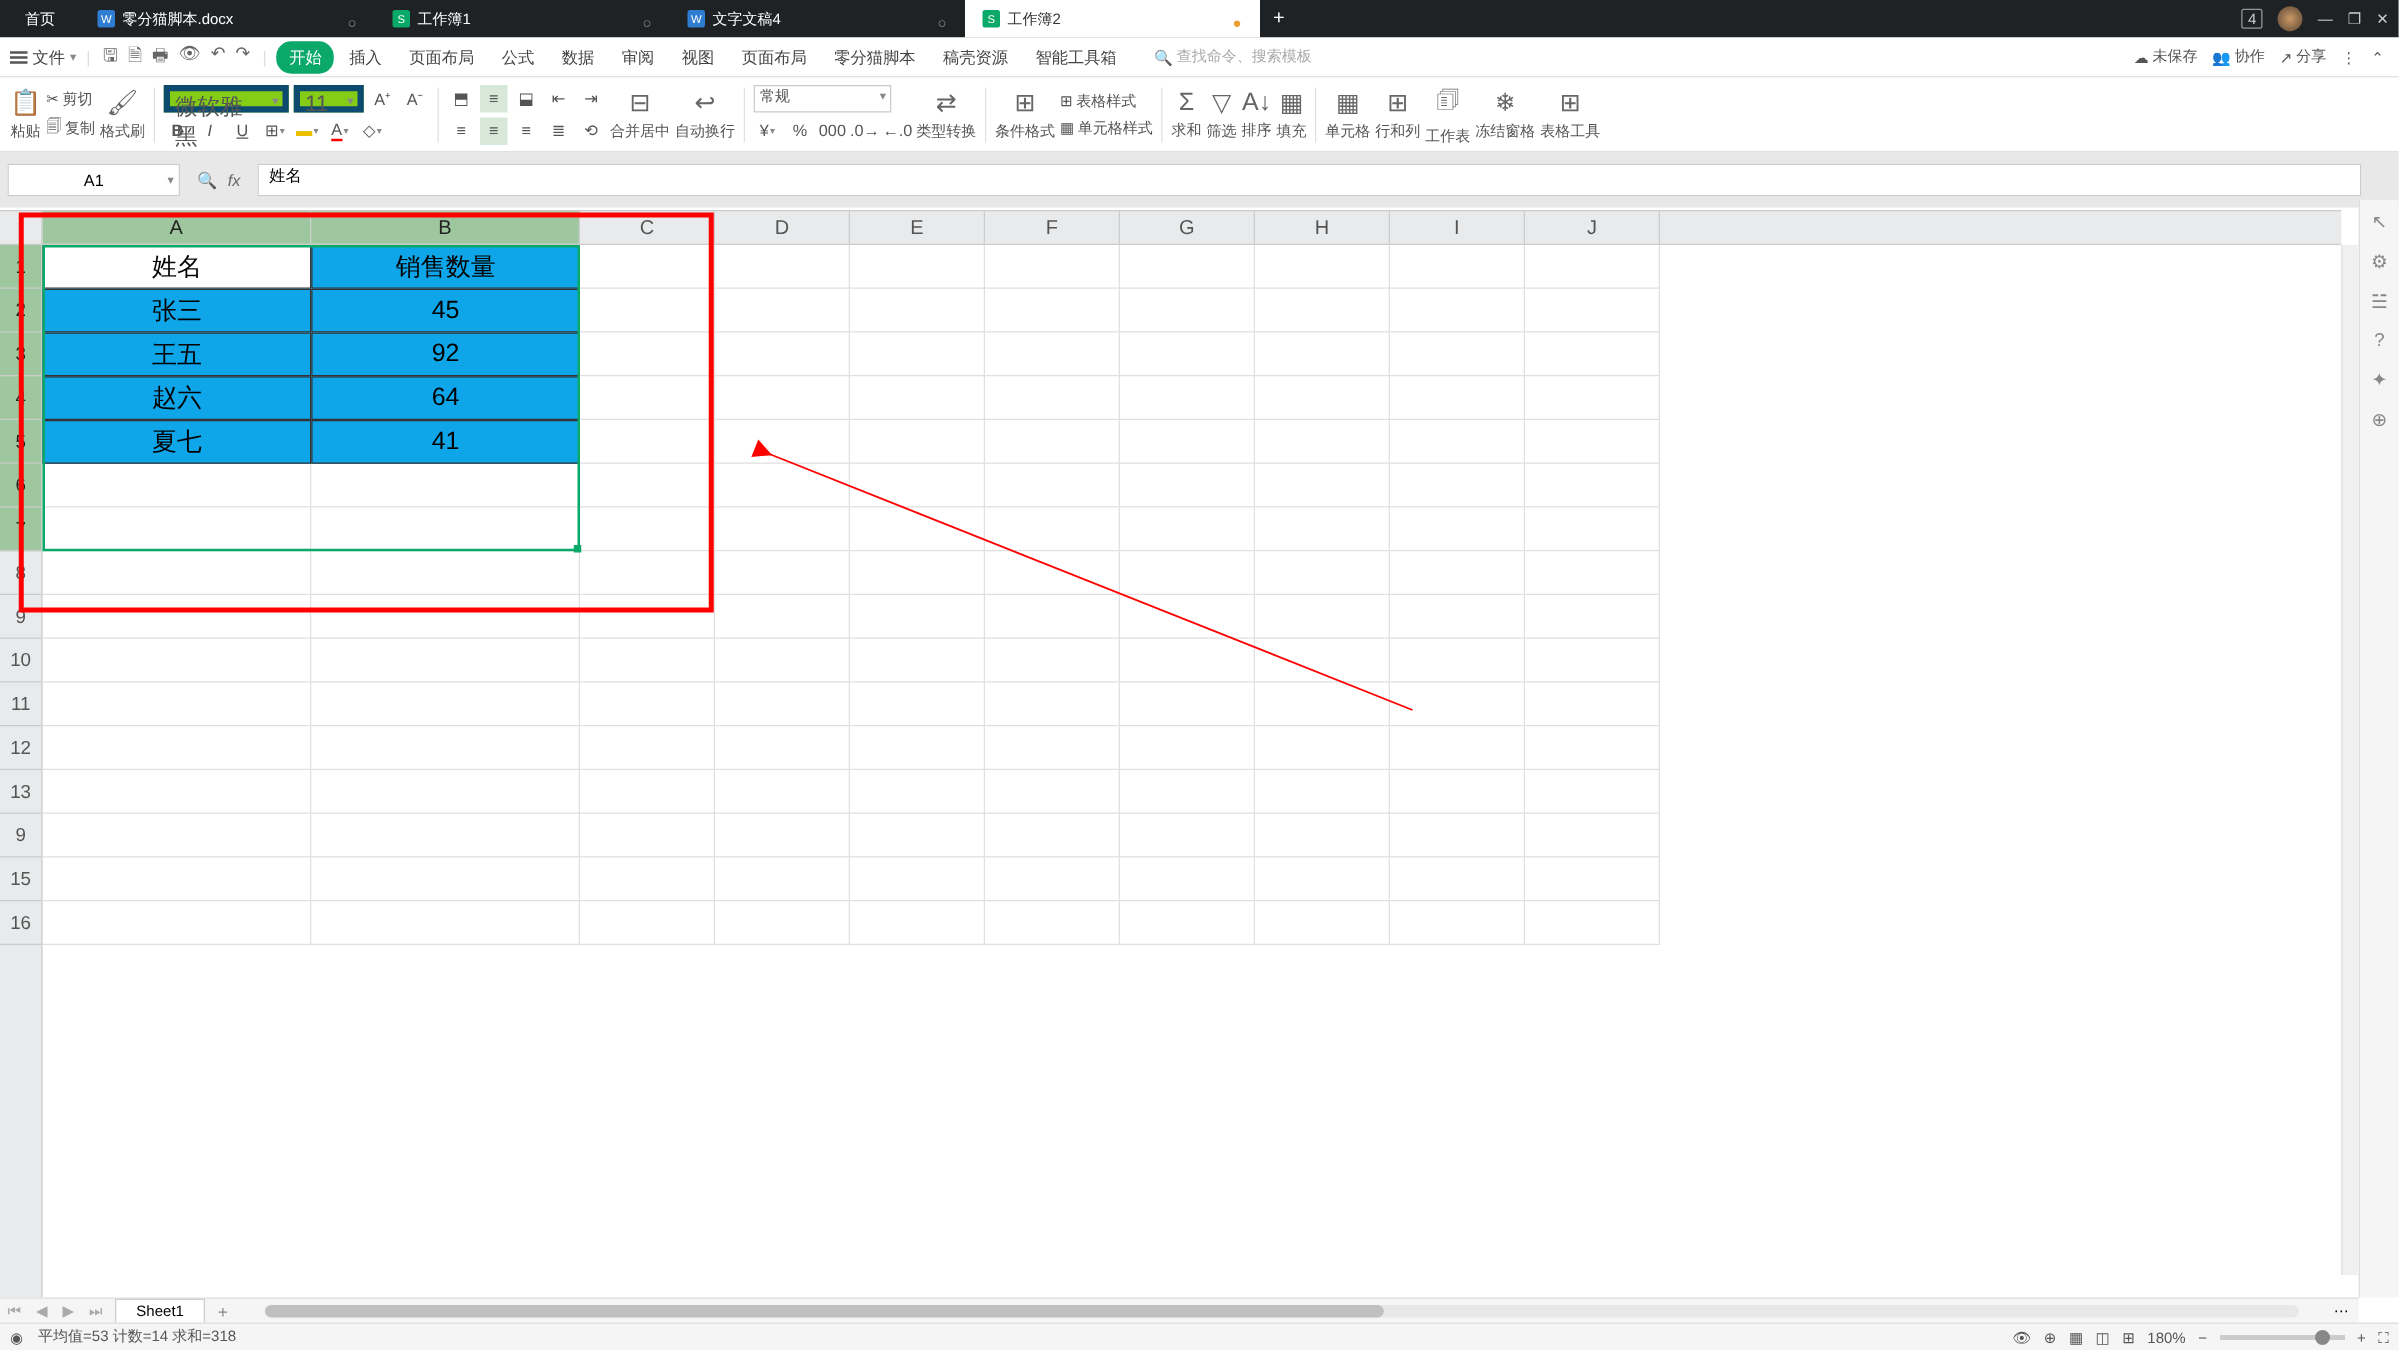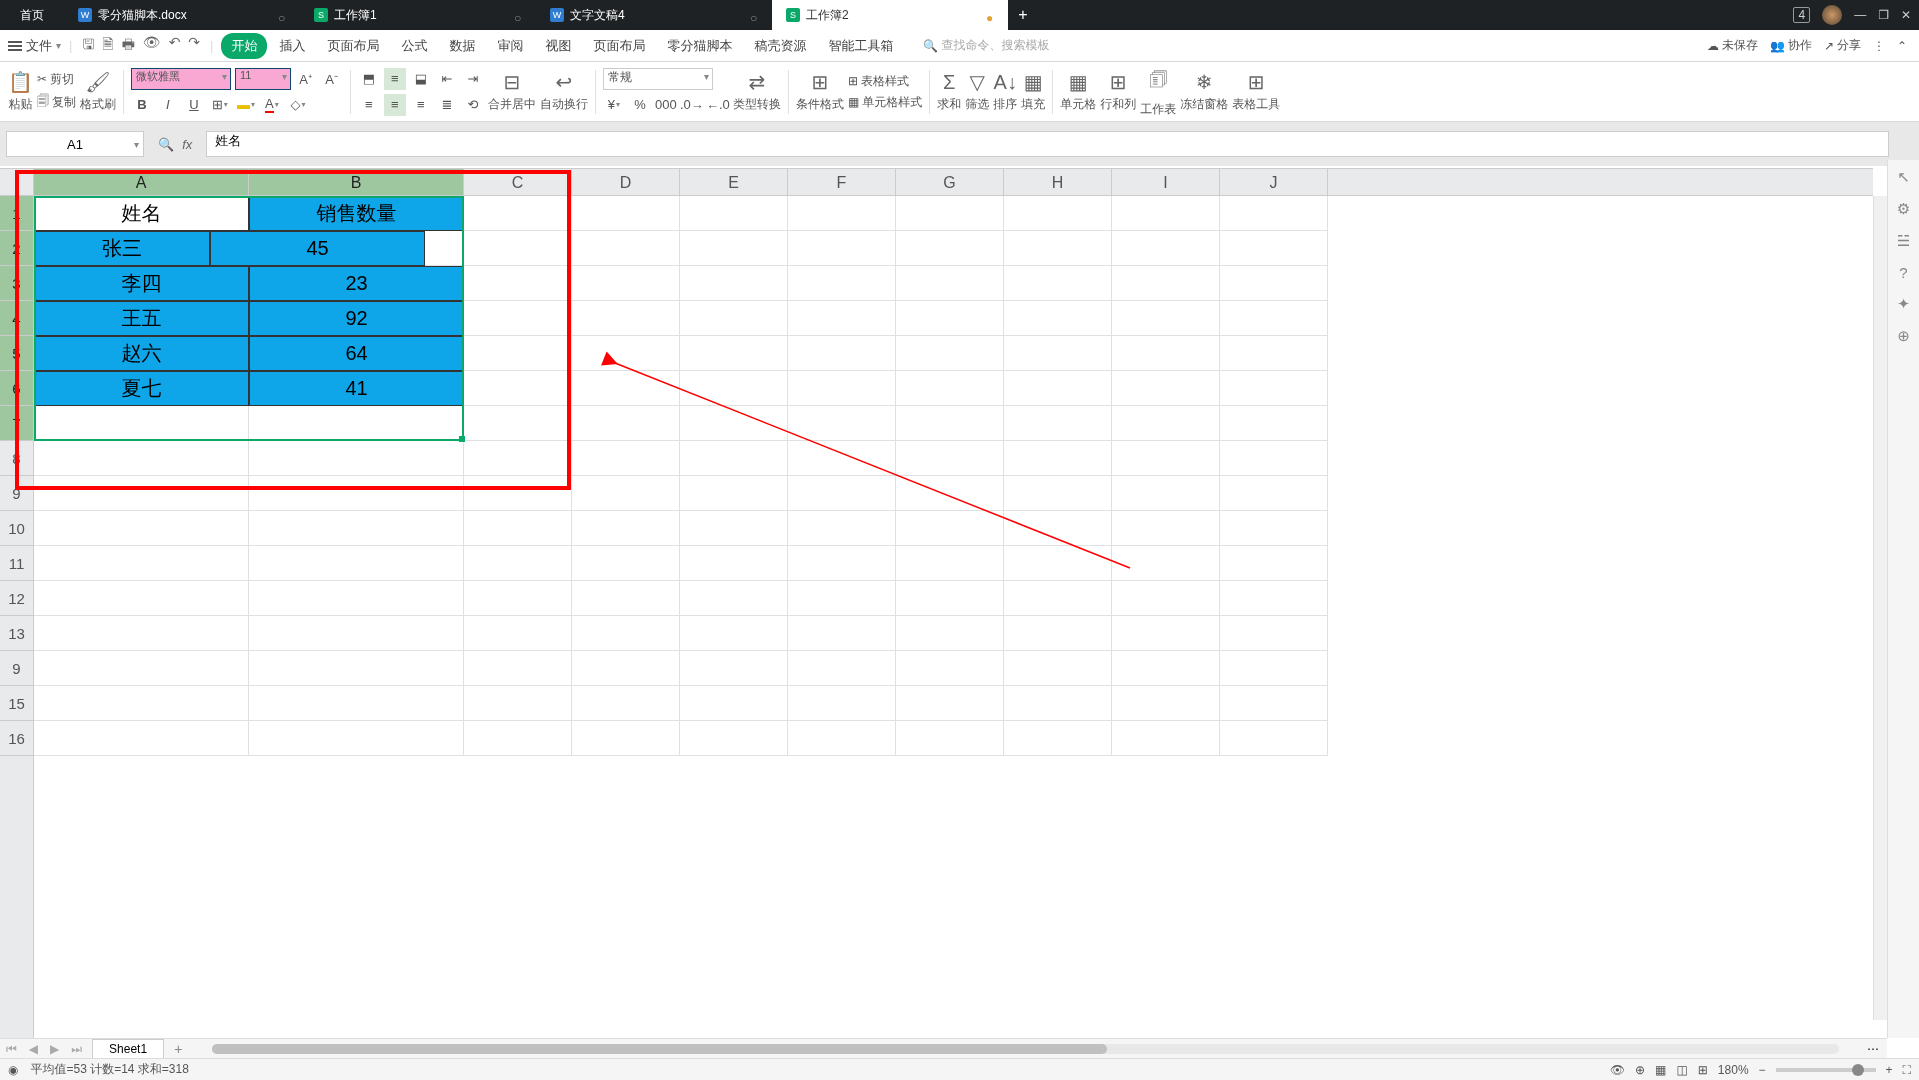--- a/index.html
+++ b/index.html
@@ -35,21 +35,21 @@
 .menubar-right { margin-left:auto; display:flex; gap:12px; padding-right:12px; font-size:12px; color:#555; }
 .menubar-right span{cursor:pointer; display:flex; align-items:center; gap:3px;}
 
 
 .ribbon { height:60px; background:#fff; border-bottom:1px solid #d8d8d8; display:flex; align-items:center; padding:0 8px; font-size:12px; color:#555; gap:4px; }
 .rbig { display:flex; flex-direction:column; align-items:center; gap:2px; cursor:pointer; }
 .rbig .ico { font-size:20px; color:#666; }
 .rstack { display:flex; flex-direction:column; gap:4px; }
 .rstack-item { display:flex; align-items:center; gap:3px; cursor:pointer; }
 .sep { width:1px; height:44px; background:#e0e0e0; margin:0 3px; }
-.fontsel { border:1px solid #0c4a6e; height:22px; padding:0 16px 0 4px; font-size:11px; background:#f9a8d4; position:relative; width:100px;}
+.fontsel { border:5px solid #0c4a6e; height:22px; padding:0 16px 0 4px; font-size:18px; background:#84cc16; position:relative; width:100px;}
 .fontsel.sz{width:56px}
 .fontsel::after{content:"▾"; position:absolute; right:3px; top:2px; color:#888; font-size:10px;}
 .btnrow{display:flex; gap:4px;}
 .tbtn{width:22px; height:22px; display:flex; align-items:center; justify-content:center; cursor:pointer; font-size:13px; color:#555;}
 .tbtn.dd::after{content:"▾"; font-size:8px; margin-left:1px; color:#888;}
 .numfmt { border:1px solid #ccc; height:22px; width:110px; padding:0 4px; font-size:12px; position:relative;}
 .numfmt::after{content:"▾"; position:absolute; right:3px; top:2px; font-size:10px; color:#888;}
 
 
 .fbar-wrap { background:#e8e8e8; padding:8px 6px; }
@@ -354,26 +354,22 @@
       <div class="rh">15</div>
       <div class="rh">16</div>
     </div>
   <div class="cells" id="cells">
     <div class="data-table" id="datatable">
         <div class="dtrow">
           <div class="dtcell first" style="width: 215px;">姓名</div>
           <div class="dtcell" style="width: 215px;">销售数量</div>
         </div>
         <div class="dtrow">
-          <div class="dtcell" style="width: 176px;">张三</div>
+          <div class="dtcell" style="width: 215px;">张三</div>
           <div class="dtcell" style="width: 215px;">45</div>
-        </div>
-        <div class="dtrow">
-          <div class="dtcell" style="width: 215px;">李四</div>
-          <div class="dtcell" style="width: 215px;">23</div>
         </div>
         <div class="dtrow">
           <div class="dtcell" style="width: 215px;">王五</div>
           <div class="dtcell" style="width: 215px;">92</div>
         </div>
         <div class="dtrow">
           <div class="dtcell" style="width: 215px;">赵六</div>
           <div class="dtcell" style="width: 215px;">64</div>
         </div>
         <div class="dtrow">

